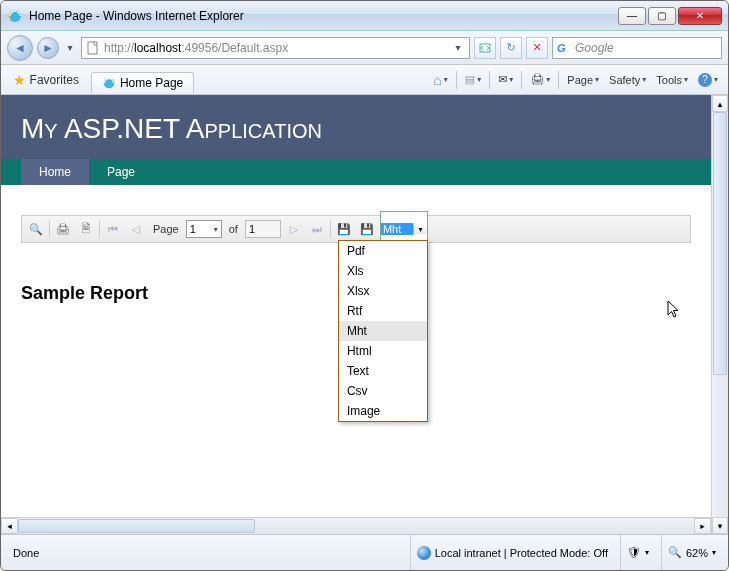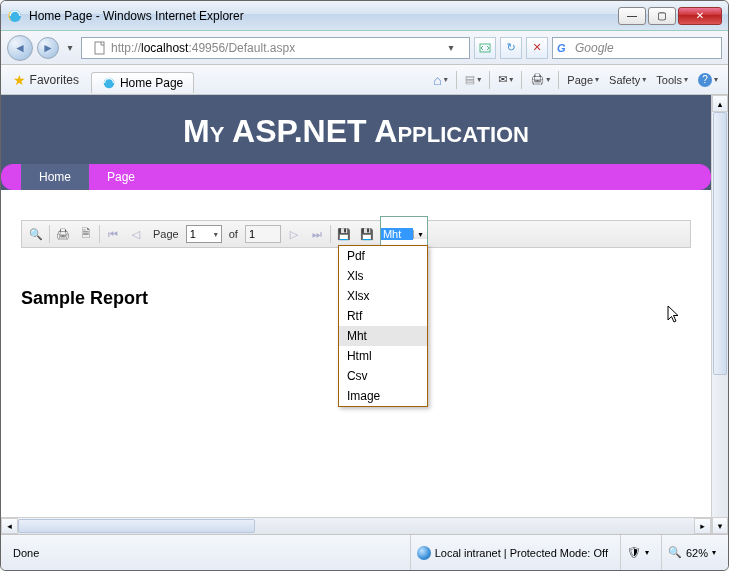--- a/index.html
+++ b/index.html
@@ -11,21 +11,21 @@
 .titlebar { height: 30px; background: linear-gradient(#eef3fa, #d7e4f2 45%, #c3d6ec 46%, #d7e4f2); display: flex; align-items: center; padding: 0 6px; border-bottom: 1px solid #9cb; }
 .titlebar .ie-icon { width: 16px; height: 16px; margin-right: 6px; }
 .titlebar .title { font-size: 12px; color: #000; flex: 1; }
 .titlebar .win-btns { display: flex; gap: 2px; }
 .titlebar .win-btn { width: 28px; height: 18px; border: 1px solid #888; border-radius: 3px; background: linear-gradient(#fdfdfd,#e6e6e6); display: flex; align-items: center; justify-content: center; font-size: 10px; }
 .titlebar .win-btn.close { width: 44px; background: linear-gradient(#e79, #c33 45%, #b22 46%, #d55); color: #fff; border-color: #933; }
 
 
 .navrow { height: 34px; background: linear-gradient(#f4f6fb,#e7ecf5); display: flex; align-items: center; padding: 2px 6px; gap: 4px; border-bottom: 1px solid #c5c5c5; }
 .nav-btn { width: 26px; height: 26px; border-radius: 50%; background: radial-gradient(circle at 30% 30%, #eef4fb, #bcd3ec 60%, #9cb8d8); border: 1px solid #9ab; display:flex; align-items:center; justify-content:center; font-size:12px; color:#5577aa; }
-.addr { flex: 1; height: 22px; border: 1px solid #9ab; background: #fff; display: flex; align-items: center; padding: 0 11px; font-size: 12px; gap:4px; }
+.addr { flex: 1; height: 22px; border: 1px solid #9ab; background: #fff; display: flex; align-items: center; padding: 0 4px; font-size: 12px; gap:4px; }
 .addr .page-icon { width:14px; height:14px; }
 .addr .url { flex:1; white-space: nowrap; overflow: hidden; }
 .addr .url .host-pre { color:#888; }
 .addr .url .host { color:#000; font-weight: 400; }
 .addr-dd { width:14px; height:20px; display:flex; align-items:center; justify-content:center; color:#555; font-size:10px; }
 .addr-btn { width:22px; height:22px; border:1px solid #bcd; background:linear-gradient(#fff,#e5eefb); display:flex; align-items:center; justify-content:center; font-size:11px; }
 .searchbox { width:170px; height:22px; border:1px solid #9ab; background:#fff; display:flex; align-items:center; padding:0 4px; font-size:12px; color:#888; font-style: italic; gap:4px;}
 
 
 .favrow { height: 30px; background: linear-gradient(#f7f9fc,#e9eef7); display:flex; align-items:center; padding:0 6px; border-bottom:1px solid #c8c8c8; font-size:12px; gap:2px;}
@@ -40,22 +40,22 @@
 
 .viewport { flex:1; position:relative; background:#fff; display:flex; overflow:hidden; }
 .page { flex:1; overflow:hidden; position:relative; }
 .vscroll { width:17px; background:linear-gradient(90deg,#eef1f6,#e2e6ee); border-left:1px solid #cfcfcf; display:flex; flex-direction:column; }
 .vscroll .arrow { height:17px; display:flex; align-items:center; justify-content:center; font-size:9px; background:linear-gradient(#fafcff,#e6ecf5); border:1px solid #cfcfcf; }
 .vscroll .track { flex:1; position:relative; }
 .vscroll .thumb { position:absolute; left:1px; right:1px; top:0; height:65%; background:linear-gradient(90deg,#eaf0f9,#cfdcee); border:1px solid #b8c6db; border-radius:2px; }
 
 
 .asp-header { background:#4a5a78; color:#fff; padding:18px 20px 0 20px; }
-.asp-header h1 { font-family: "Segoe UI", sans-serif; font-variant: small-caps; font-size:32px; font-weight:700; letter-spacing:0px;text-align:center; }
-.asp-nav { background:#d946ef; margin:14px -20px 0 -20px; padding:0 20px; display:flex;border-radius:12px; }
+.asp-header h1 { font-family: "Segoe UI", sans-serif; font-variant: small-caps; font-size:28px; font-weight:400; letter-spacing:0px; }
+.asp-nav { background:#0f766e; margin:14px -20px 0 -20px; padding:0 20px; display:flex; }
 .asp-nav .item { font-size:12px; color:#fff; padding:6px 18px; }
 .asp-nav .item.active { background:#55668a; }
 .asp-body { background:#fff; padding:30px 20px 0 20px; height:330px; position:relative; }
 
 
 .rpt-toolbar { height:28px; background:linear-gradient(#f6f6f6,#e9e9e9); border:1px solid #ccc; display:flex; align-items:center; padding:0 4px; gap:3px; font-size:11px; }
 .rpt-btn { width:20px; height:20px; display:flex; align-items:center; justify-content:center; color:#555; }
 .rpt-sep { width:1px; height:18px; background:#ccc; }
 .rpt-label { padding:0 4px; color:#333; }
 .rpt-input { width:36px; height:18px; border:1px solid #999; background:#fff; font-size:11px; padding:0 3px; display:flex; align-items:center; justify-content:space-between; }
@@ -265,20 +265,21 @@
           <div class="rpt-select" style="position:relative">
             <span class="val">Mht</span>
             <span class="dd">▾</span>
             <div class="dropdown">
               <div class="opt">Pdf</div>
               <div class="opt">Xls</div>
               <div class="opt">Xlsx</div>
               <div class="opt">Rtf</div>
               <div class="opt sel">Mht</div>
               <div class="opt">Html</div>
+              <div class="opt">Text</div>
               <div class="opt">Csv</div>
               <div class="opt">Image</div>
             </div>
           </div>
         </div>
 
         <div class="report-title">Sample Report</div>
 
         <span class="cursor">
           <svg width="16" height="20" viewBox="0 0 16 20">

